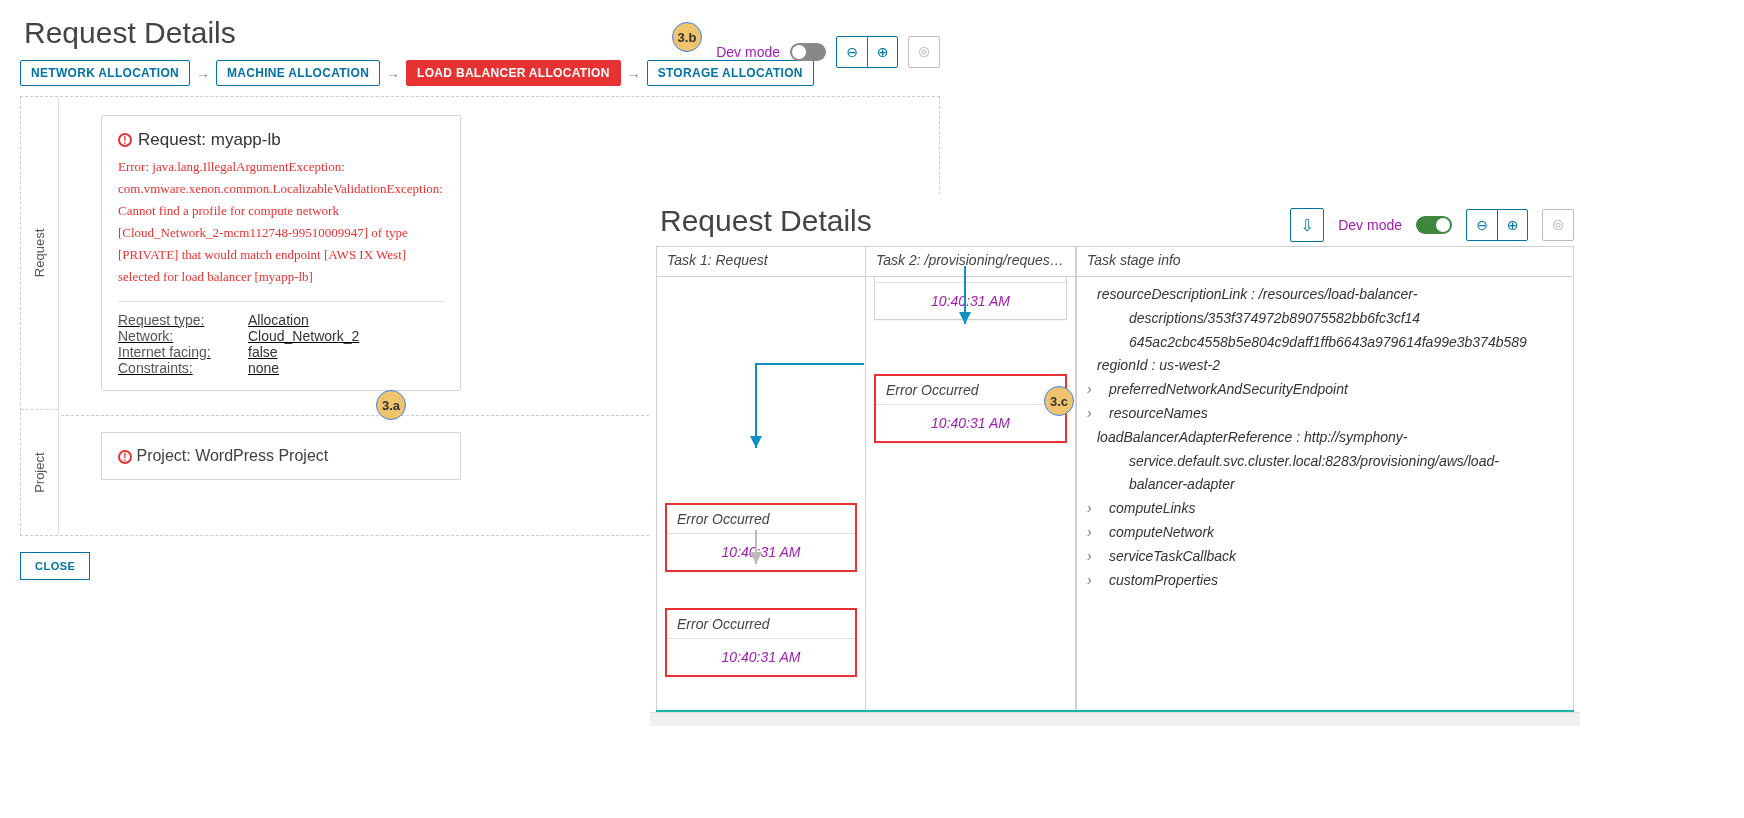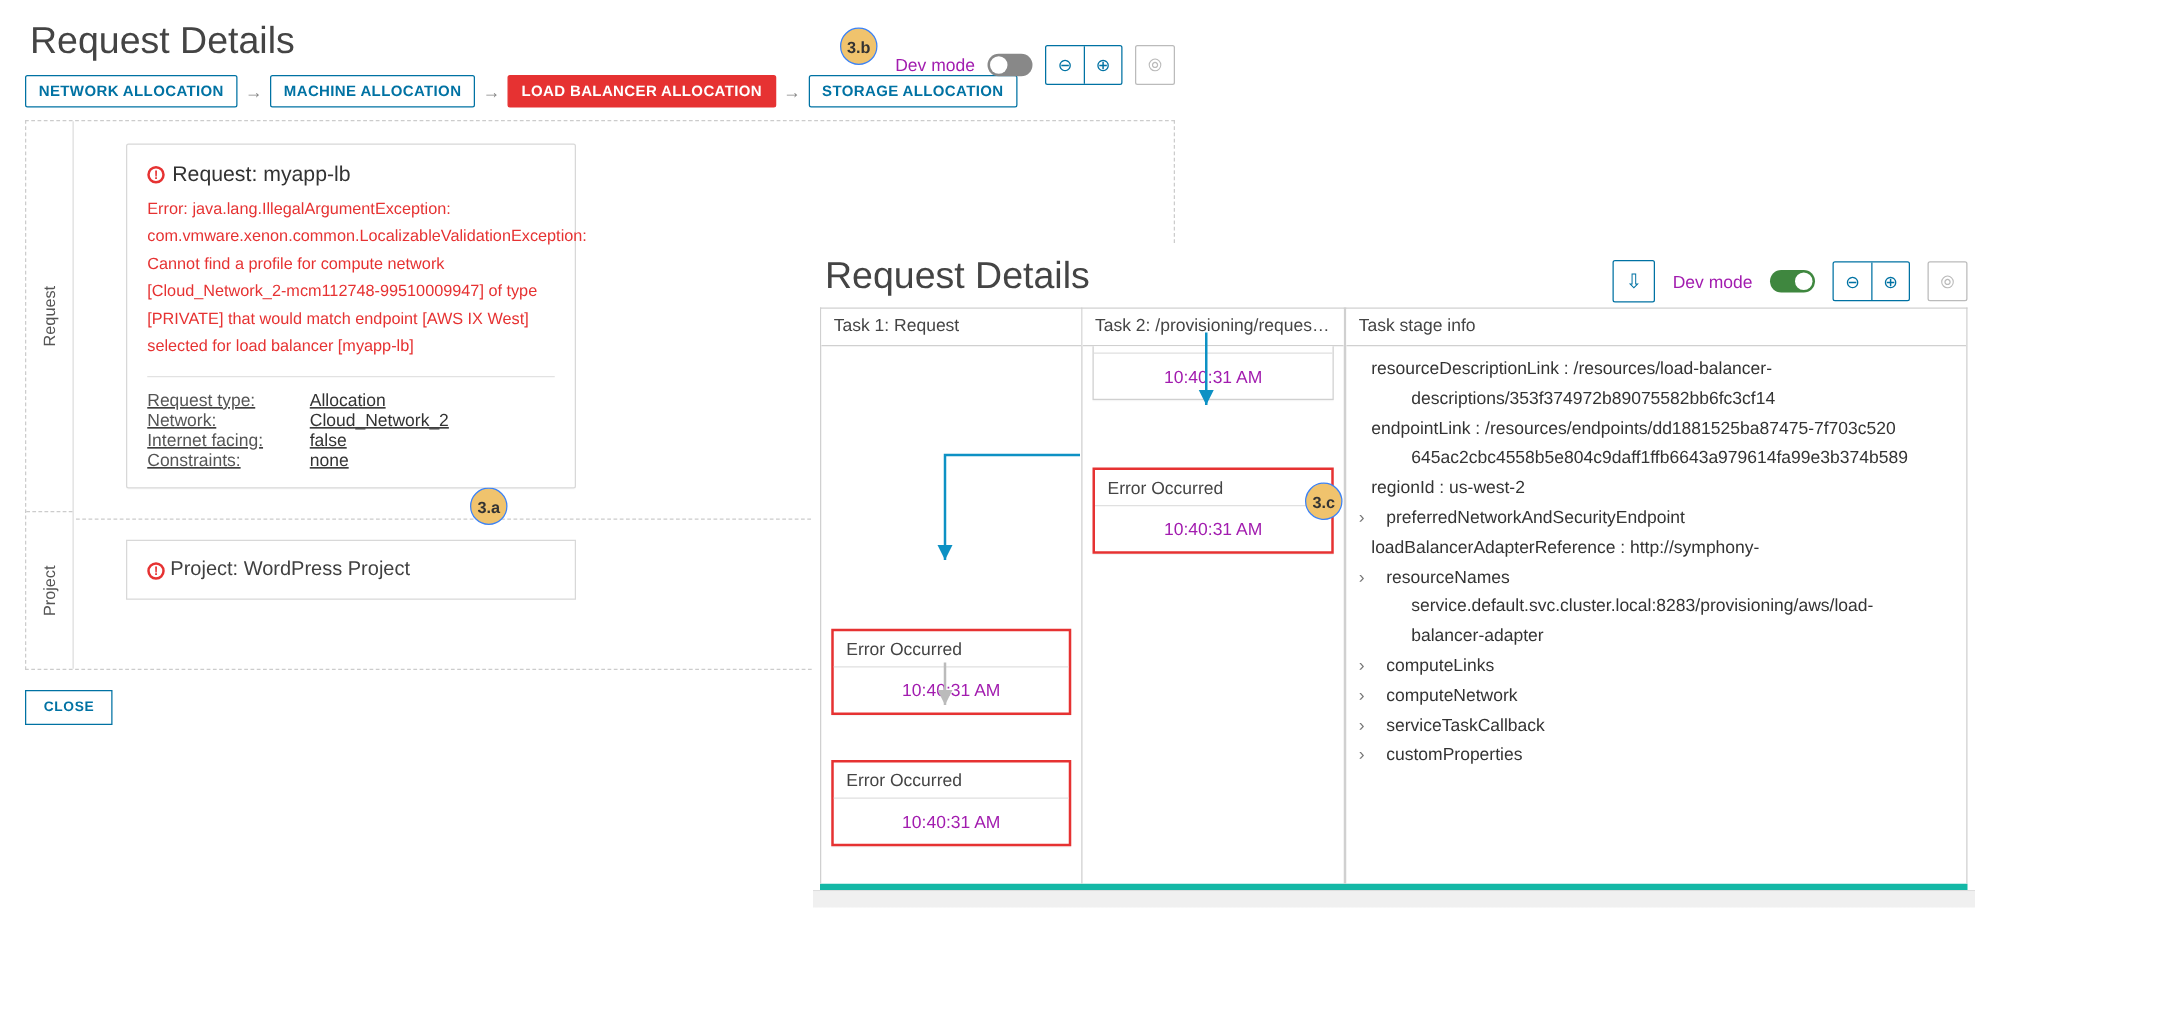--- a/index.html
+++ b/index.html
@@ -111,21 +111,21 @@
   }
   .card-head {
     font-size:17px; color:#333; margin-bottom:6px;
     display:flex; align-items:center; gap:6px;
   }
   .ico-err {
     width:14px;height:14px;border:2px solid #e63232;border-radius:50%;
     display:inline-flex;align-items:center;justify-content:center;
     font-size:10px;color:#e63232;font-weight:700;
   }
-  .error-text { color:#e63232; font-size:13px; line-height:1.7; }
+  .error-text { color:#e63232; font-size:13px; line-height:1.7;font-family:Liberation Serif, serif; }
   .kv-block { border-top:1px solid #e2e2e2; margin-top:12px; padding-top:10px; font-size:14px;text-decoration:underline; }
   .kv-row { display:flex; }
   .kv-row .k { width:130px; color:#555; }
   .kv-row .v { color:#333; }
 
   .section-divider { border-top:1px dashed #ccc; margin:16px -60px 16px -80px; }
 
   .proj-card {
     border:1px solid #d8d8d8; padding:14px 16px; width:360px; background:#fff;
   }
@@ -155,21 +155,22 @@
     position:absolute; right:6px; top:14px;
     display:flex; align-items:center; gap:14px;
   }
   .dl-btn {
     width:34px;height:34px;border:1px solid #0072a3;border-radius:2px;
     display:flex;align-items:center;justify-content:center;color:#0072a3;
   }
 
   .p2-grid {
     display:flex; margin:4px 6px 0 6px; height:466px;
-    border-bottom:5px solid #14b8a6;
+    border-bottom:2px solid #14b8a6;
+    font-style:italic;
   }
   .p2-col {
     border:1px solid #d0d0d0; border-bottom:none;
     position:relative; overflow:hidden;
   }
   .p2-col + .p2-col { border-left:none; }
   .col-head {
     height:30px; border-bottom:1px solid #d0d0d0;
     padding:5px 10px; font-size:14px; color:#444;
     background:#fff; white-space:nowrap; overflow:hidden; text-overflow:ellipsis;
@@ -382,26 +383,25 @@
 
       <line class="grey" x1="106" y1="306" x2="106" y2="340" marker-end="url(#ah-grey)"></line>
     </svg>
 
     <div class="p2-col col-c">
       <div class="col-head">Task stage info</div>
       <div class="col-body scroll-x">
         <div class="stage-list" id="stage-list">
             <div class="stage-lvl1"><span>resourceDescriptionLink : /resources/load-balancer-</span></div>
             <div class="stage-lvl2"><span>descriptions/353f374972b89075582bb6fc3cf14</span></div>
-            <div class="stage-lvl1"><span>endpointLink : /resources/endpoints/dd1881525ba87475-7f703c520</span></div>
             <div class="stage-lvl2"><span>645ac2cbc4558b5e804c9daff1ffb6643a979614fa99e3b374b589</span></div>
             <div class="stage-lvl1"><span>regionId : us-west-2</span></div>
             <div class="stage-lvl1"><span class="caret">›</span><span>preferredNetworkAndSecurityEndpoint</span></div>
+            <div class="stage-lvl1"><span class="caret">›</span><span>resourceNames</span></div>
             <div class="stage-lvl1"><span>loadBalancerAdapterReference : http://symphony-</span></div>
-            <div class="stage-lvl1"><span class="caret">›</span><span>resourceNames</span></div>
             <div class="stage-lvl2"><span>service.default.svc.cluster.local:8283/provisioning/aws/load-</span></div>
             <div class="stage-lvl2"><span>balancer-adapter</span></div>
             <div class="stage-lvl1"><span class="caret">›</span><span>computeLinks</span></div>
             <div class="stage-lvl1"><span class="caret">›</span><span>computeNetwork</span></div>
             <div class="stage-lvl1"><span class="caret">›</span><span>serviceTaskCallback</span></div>
             <div class="stage-lvl1"><span class="caret">›</span><span>customProperties</span></div>
           </div>
       </div>
     </div>
   </div>

